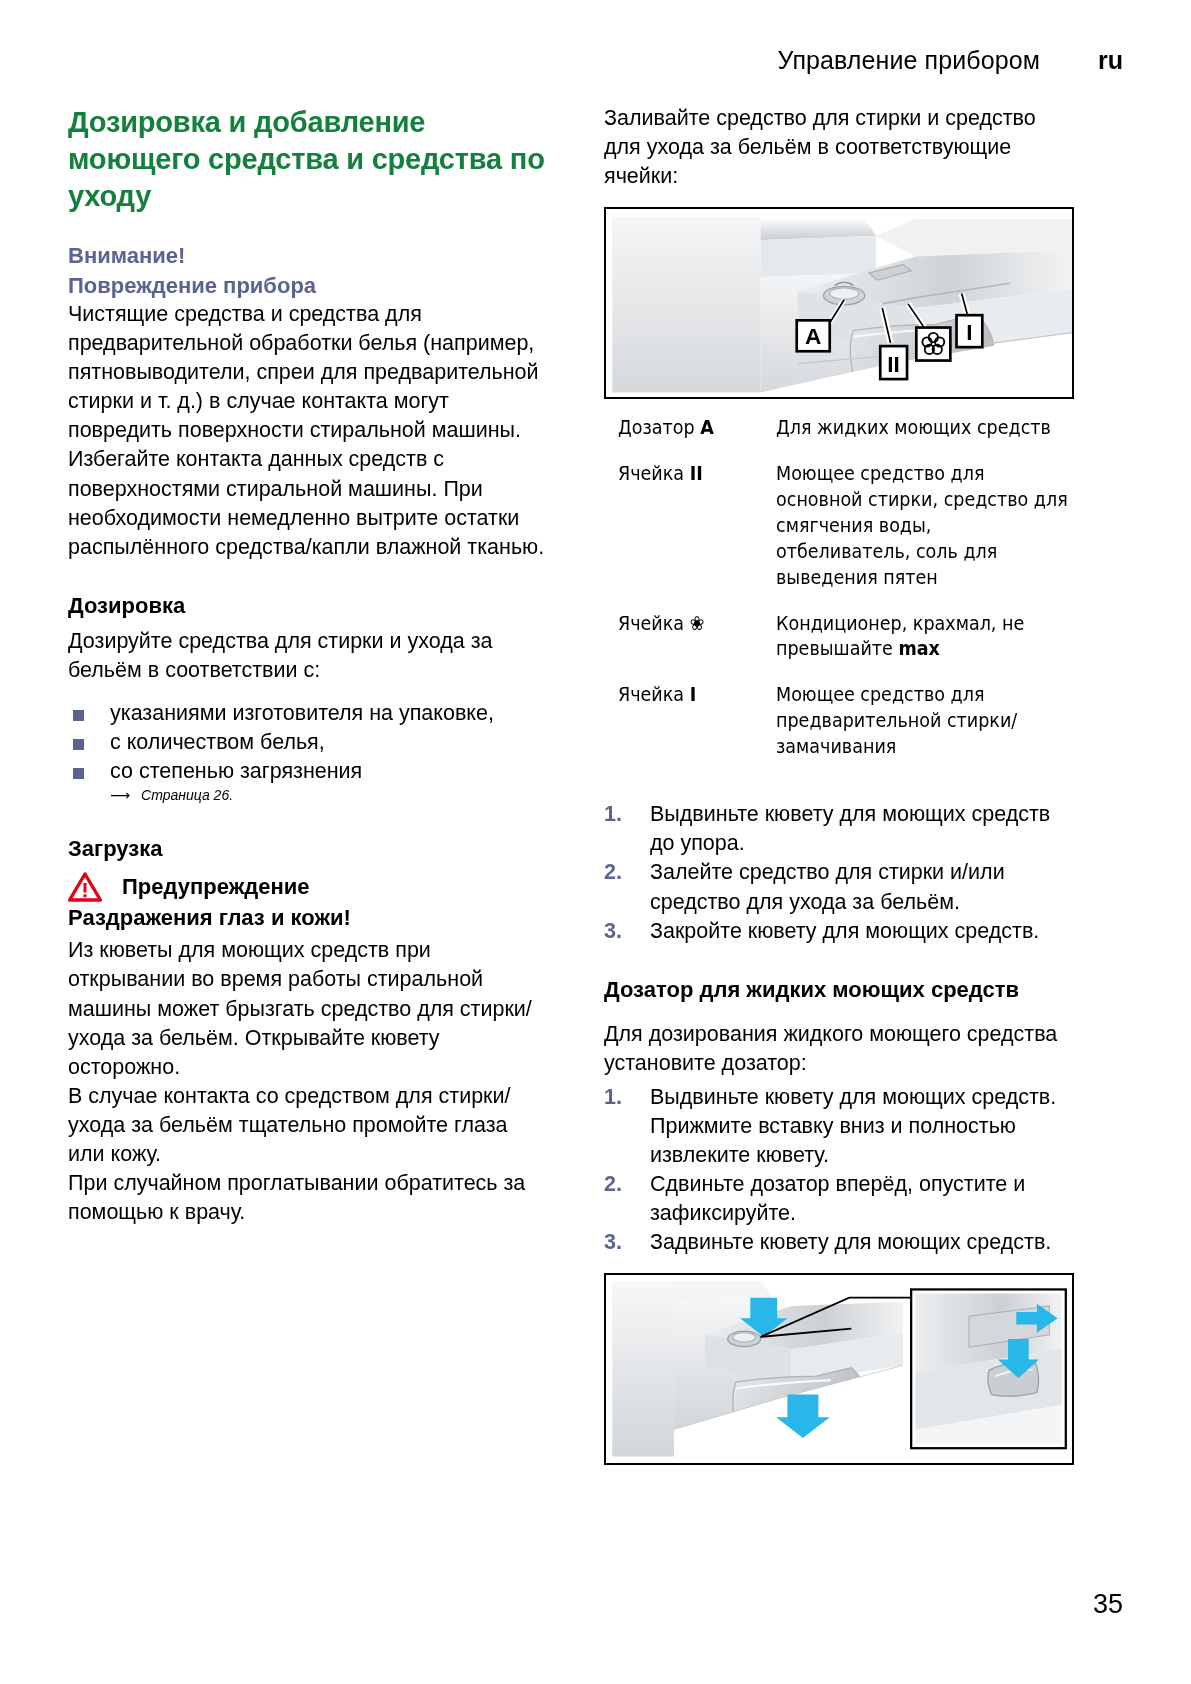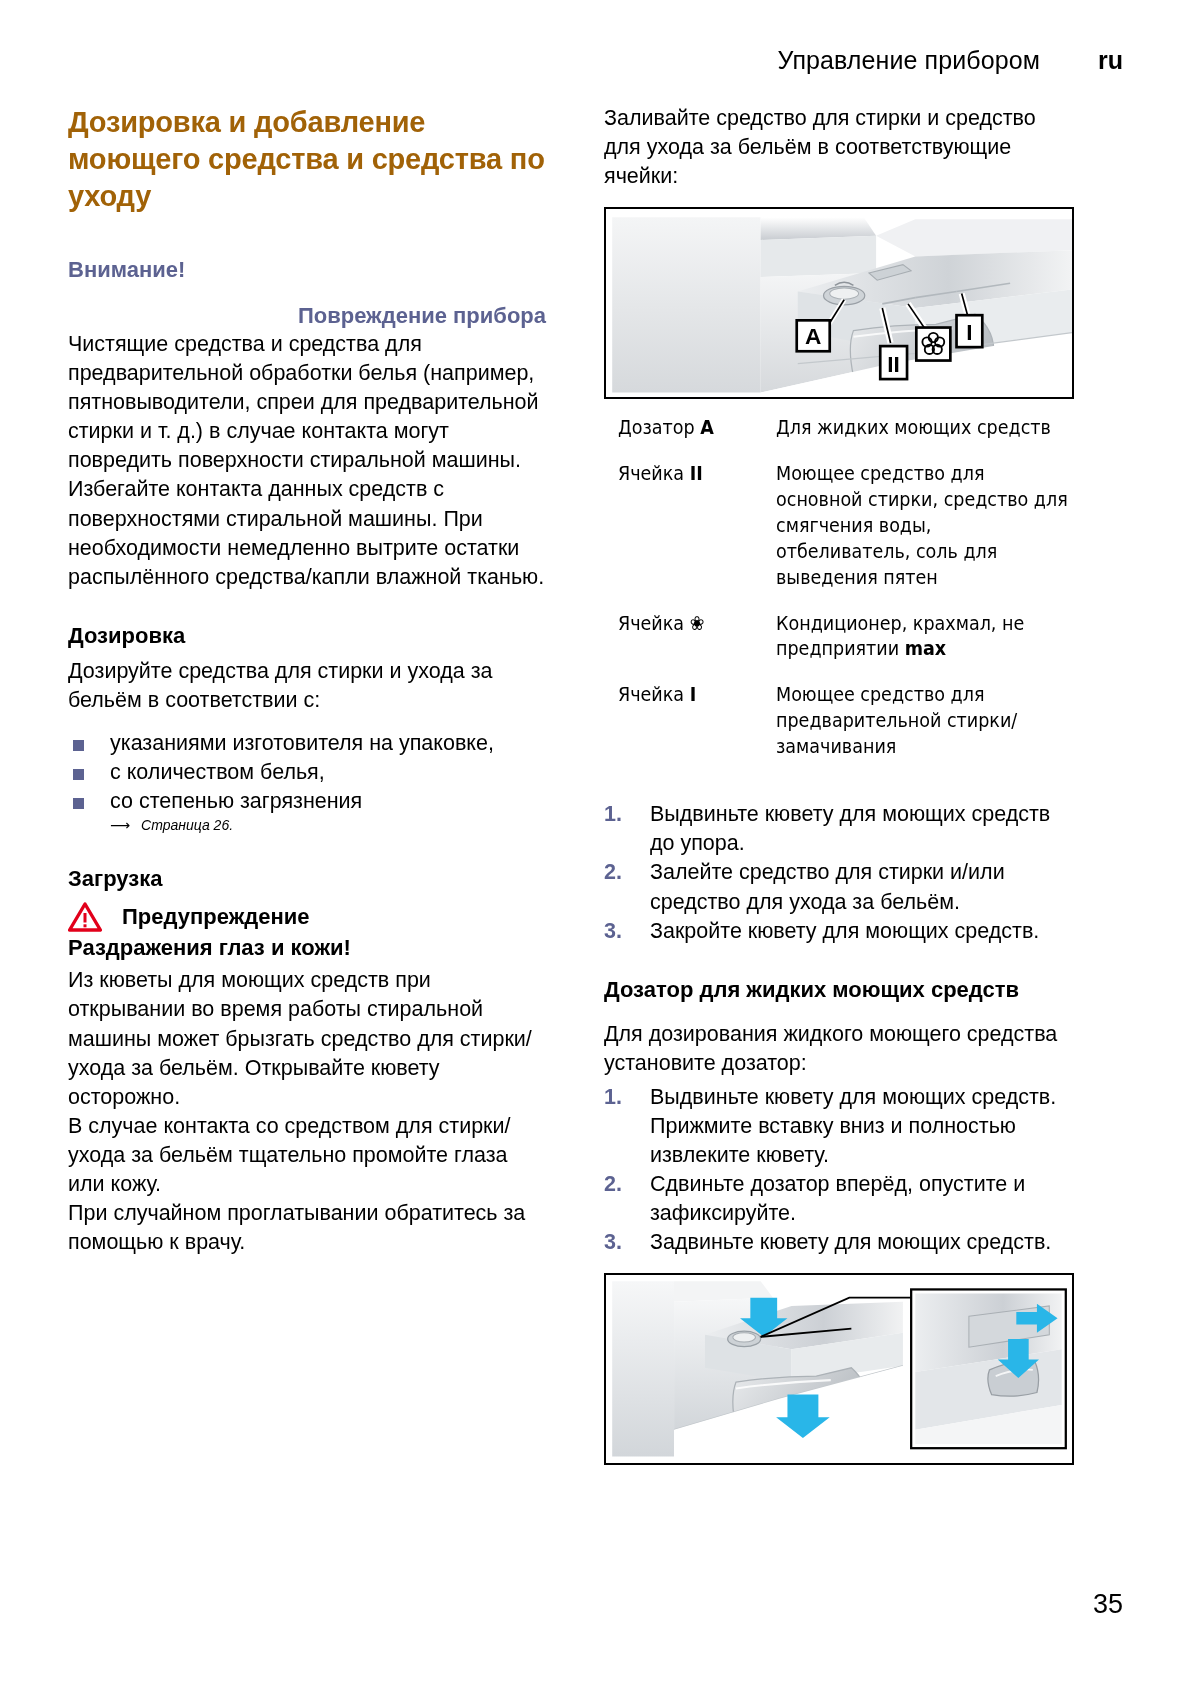--- a/index.html
+++ b/index.html
@@ -52,32 +52,32 @@
   .col {
     width: 478px;
   }
   .col-right { width: 470px; }
 
   
   h1.chapter {
     font-size: 29px;
     line-height: 1.28;
     font-weight: bold;
-    color: #a16207;
-    margin: 0 0 40px 0;
+    color: #15803d;
+    margin: 0 0 26px 0;
     letter-spacing: -0.2px;
   }
   h2.sub-accent {
     font-size: 22px;
     font-weight: bold;
     color: #5c6291;
     margin: 0;
     line-height: 1.33;
   }
-  h2.sub-accent + h2.sub-accent { margin-top: 16px; text-align: right; }
+  h2.sub-accent + h2.sub-accent { margin-top: 0; }
   h3.sub-black {
     font-size: 22px;
     font-weight: bold;
     color: #000;
     margin: 30px 0 6px 0;
     line-height: 1.3;
   }
 
   p.body {
     font-size: 21.5px;
@@ -366,21 +366,21 @@
             <tr>
         <td class="term"><span>Дозатор </span><b>A</b></td>
         <td class="def">Для жидких моющих средств</td>
       </tr>
       <tr>
         <td class="term"><span>Ячейка </span><b>II</b></td>
         <td class="def">Моющее средство для основной стирки, средство для смягчения воды, отбеливатель, соль для выведения пятен</td>
       </tr>
       <tr>
         <td class="term"><span>Ячейка </span><b>❀</b></td>
-        <td class="def"><span>Кондиционер, крахмал, не предприятии </span><b>max</b></td>
+        <td class="def"><span>Кондиционер, крахмал, не превышайте </span><b>max</b></td>
       </tr>
       <tr>
         <td class="term"><span>Ячейка </span><b>I</b></td>
         <td class="def">Моющее средство для предварительной стирки/замачивания</td>
       </tr>
     </tbody>
         </table>
 
     <ol class="steps">
       <li><span class="num">1.</span><span>Выдвиньте кювету для моющих средств до упора.</span></li>

